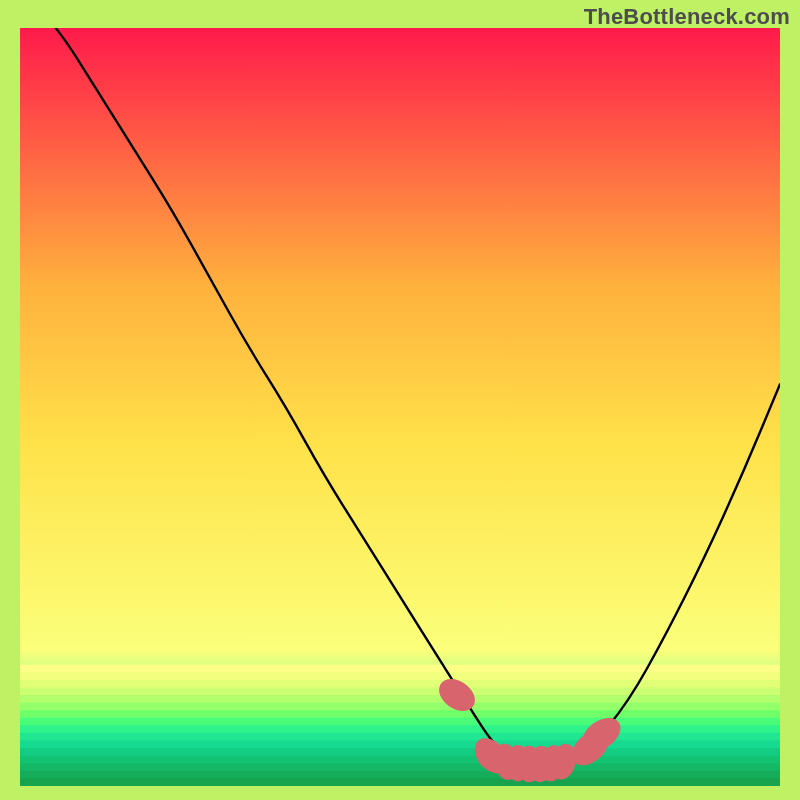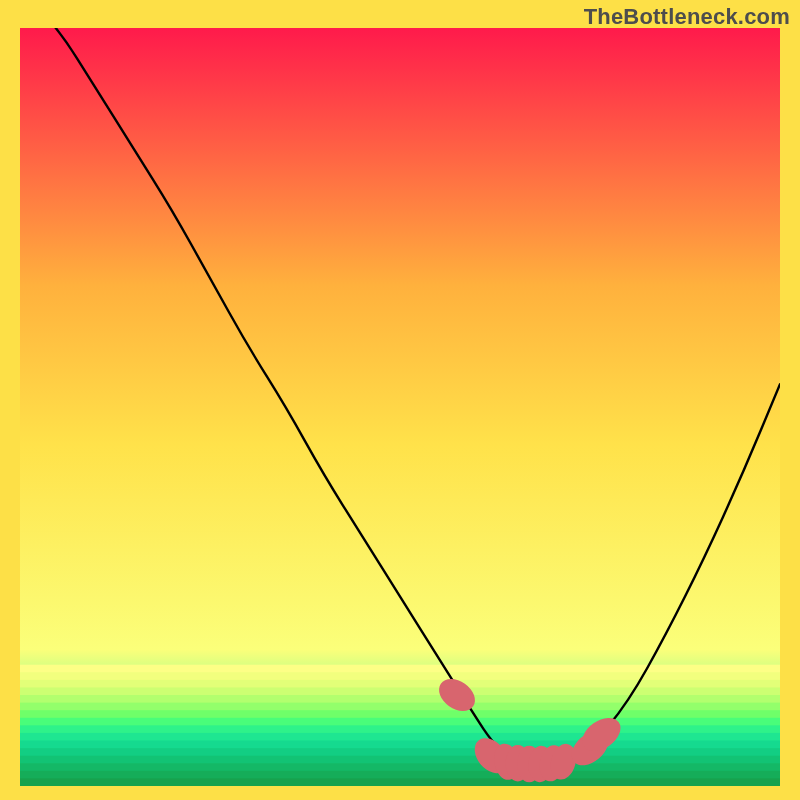--- a/index.html
+++ b/index.html
@@ -8,21 +8,21 @@
     width: 800px;
     height: 800px;
     background: #000;
     overflow: hidden;
     font-family: Arial, Helvetica, sans-serif;
   }
   .frame {
     position: relative;
     width: 800px;
     height: 800px;
-    background: #fde047;
+    background: #bef264;
   }
   .watermark {
     position: absolute;
     top: 4px;
     right: 10px;
     color: #4d4d4d;
     font-size: 22px;
     font-weight: bold;
     letter-spacing: 0.2px;
     z-index: 10;

